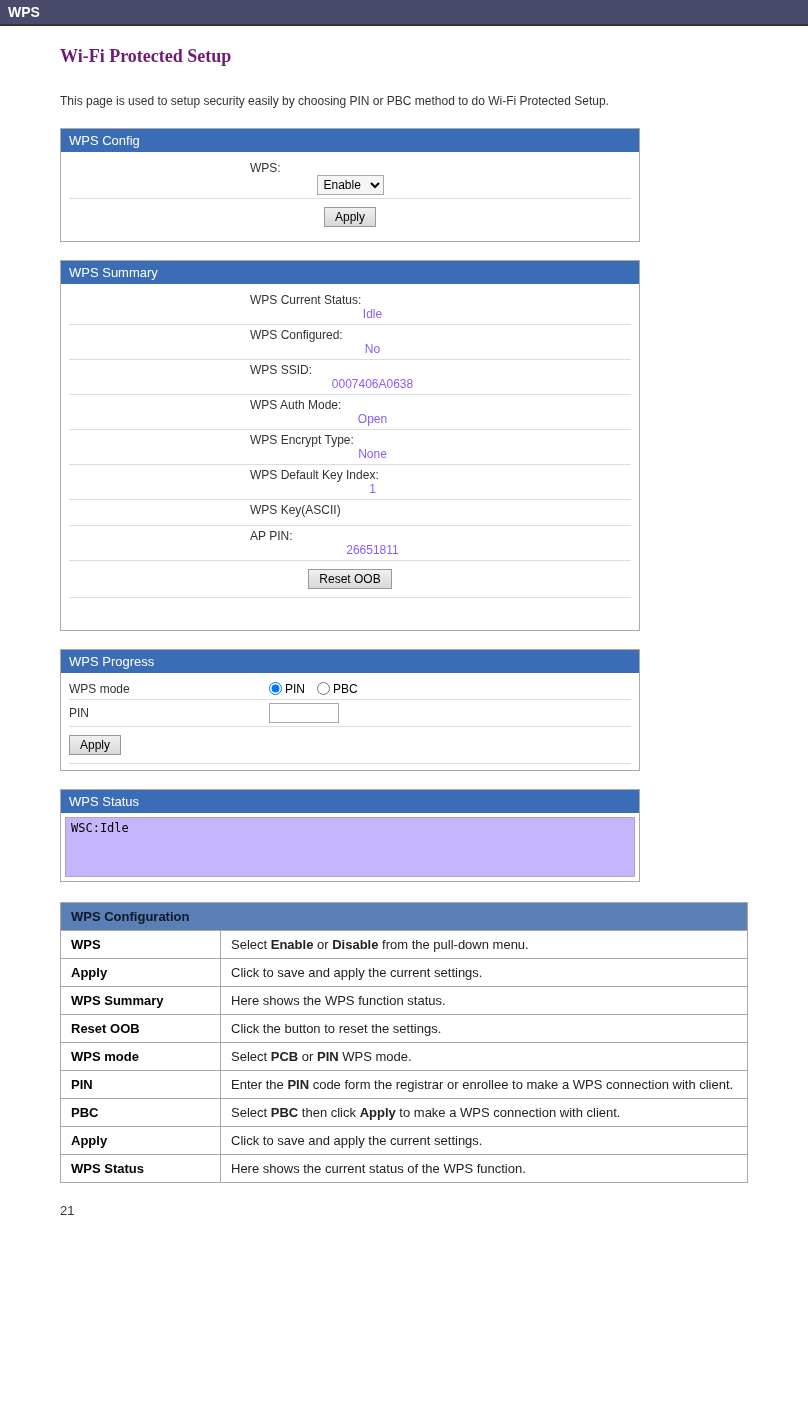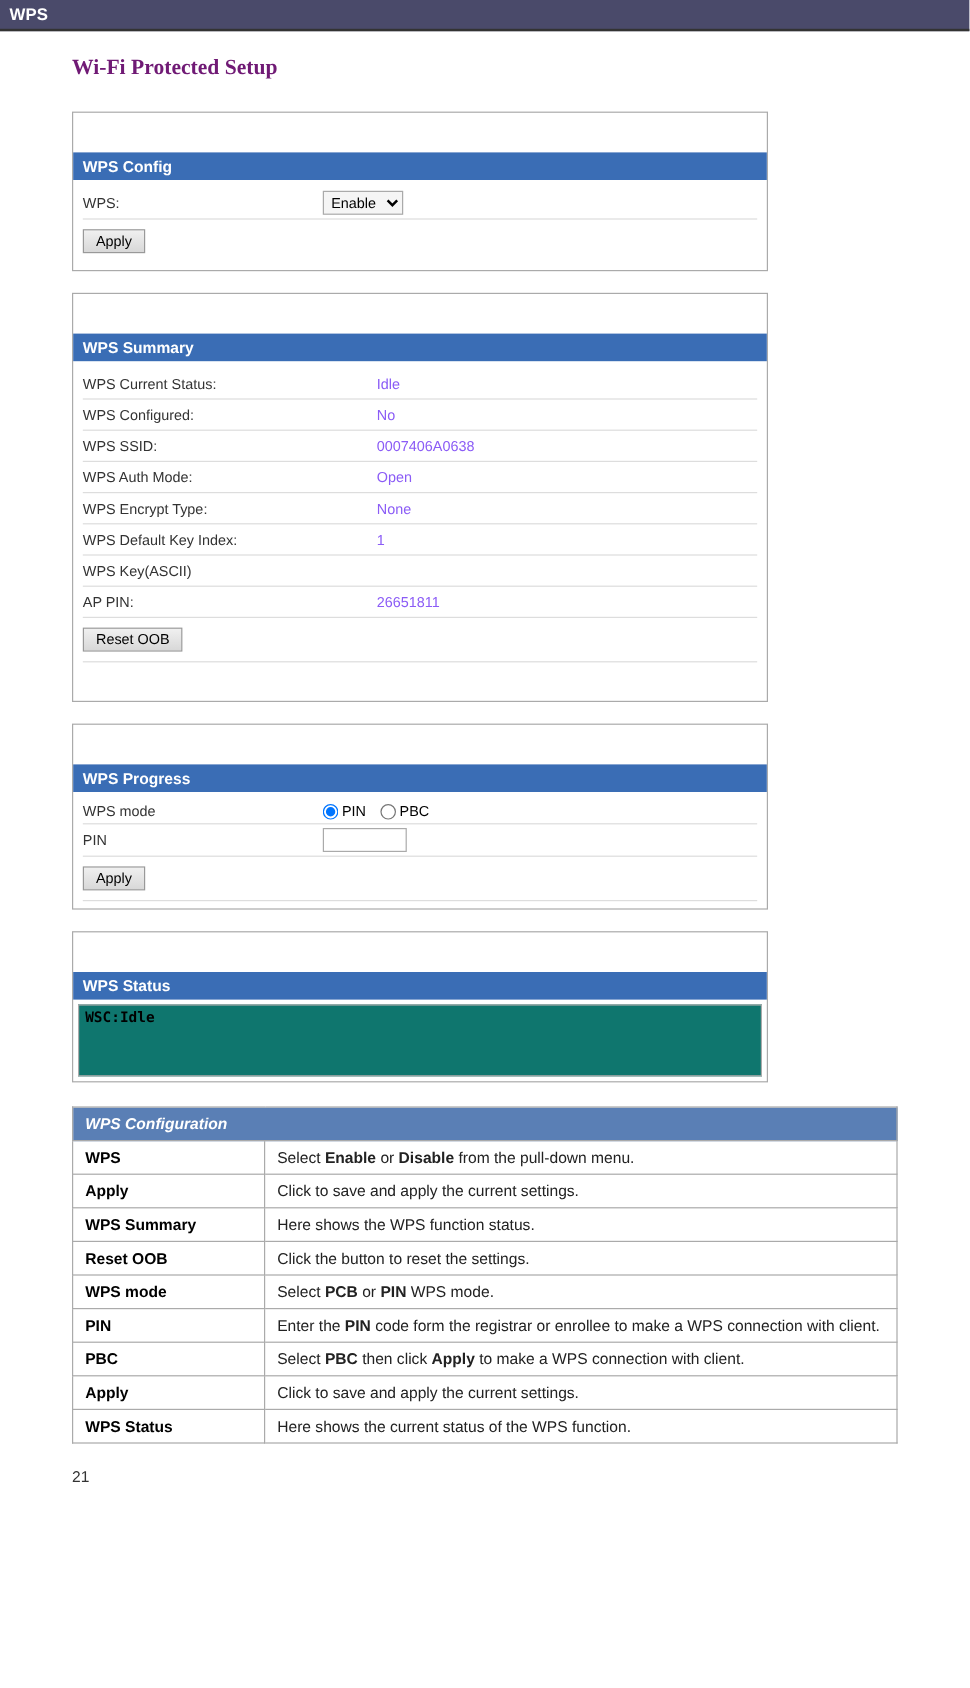--- a/index.html
+++ b/index.html
@@ -36,33 +36,33 @@
     }
     .config-section {
       border: 1px solid #aaa;
       margin-bottom: 18px;
       width: 580px;
     }
     .section-header {
       background: #3a6db5;
       color: #fff;
       font-size: 13px;
-      font-weight: bold;
+      font-weight: normal;
       padding: 4px 8px;
-      margin-top: 33px;
     }
     .section-body {
       padding: 6px 8px;
     }
     .field-row {
       display: flex;
       align-items: center;
       padding: 3px 0;
       border-bottom: 1px solid #ddd;
       min-height: 26px;
+      flex-direction: column;
     }
     .field-row:last-child {
       border-bottom: none;
     }
     .field-label {
       width: 200px;
       font-size: 12px;
       color: #333;
       flex-shrink: 0;
     }
@@ -128,24 +128,23 @@
       margin-top: 20px;
     }
     .ref-table td, .ref-table th {
       border: 1px solid #aaa;
       padding: 6px 10px;
       font-size: 13px;
       vertical-align: top;
     }
     .ref-section-header {
       background: #5a7fb5;
-      color: #ffffff;
+      color: #0f172a;
       font-weight: bold;
       font-size: 13px;
-      font-style: italic;
     }
     .ref-table .label-col {
       width: 160px;
       font-weight: bold;
     }
     .ref-table .value-col {
       color: #222;
     }
     .page-number {
       text-align: left;
@@ -153,40 +152,40 @@
       font-size: 13px;
       color: #333;
     }
     .status-container {
       padding: 4px;
     }
     .scrollable-status {
       overflow: auto;
       border: 1px solid #aaa;
       height: 60px;
-      background: #0f766e;
-      font-weight: bold;
+      background: #c4b5fd;
     }
     .status-inner {
       font-family: monospace;
       font-size: 12px;
       padding: 3px 5px;
       white-space: pre;
     }
   </style>
 </head>
 <body>
 
 <div class="page-title-bar">
   <span>WPS</span>
 </div>
 
 <div class="content">
 
   <div class="wifi-title">Wi-Fi Protected Setup</div>
+  <div class="intro-text">This page is used to setup security easily by choosing PIN or PBC method to do Wi-Fi Protected Setup.</div>
 
   <div class="config-section">
     <div class="section-header">WPS Config</div>
     <div class="section-body">
       <div class="field-row">
         <div class="field-label">WPS:</div>
         <select class="small-select">
           <option>Enable</option>
           <option>Disable</option>
         </select>

